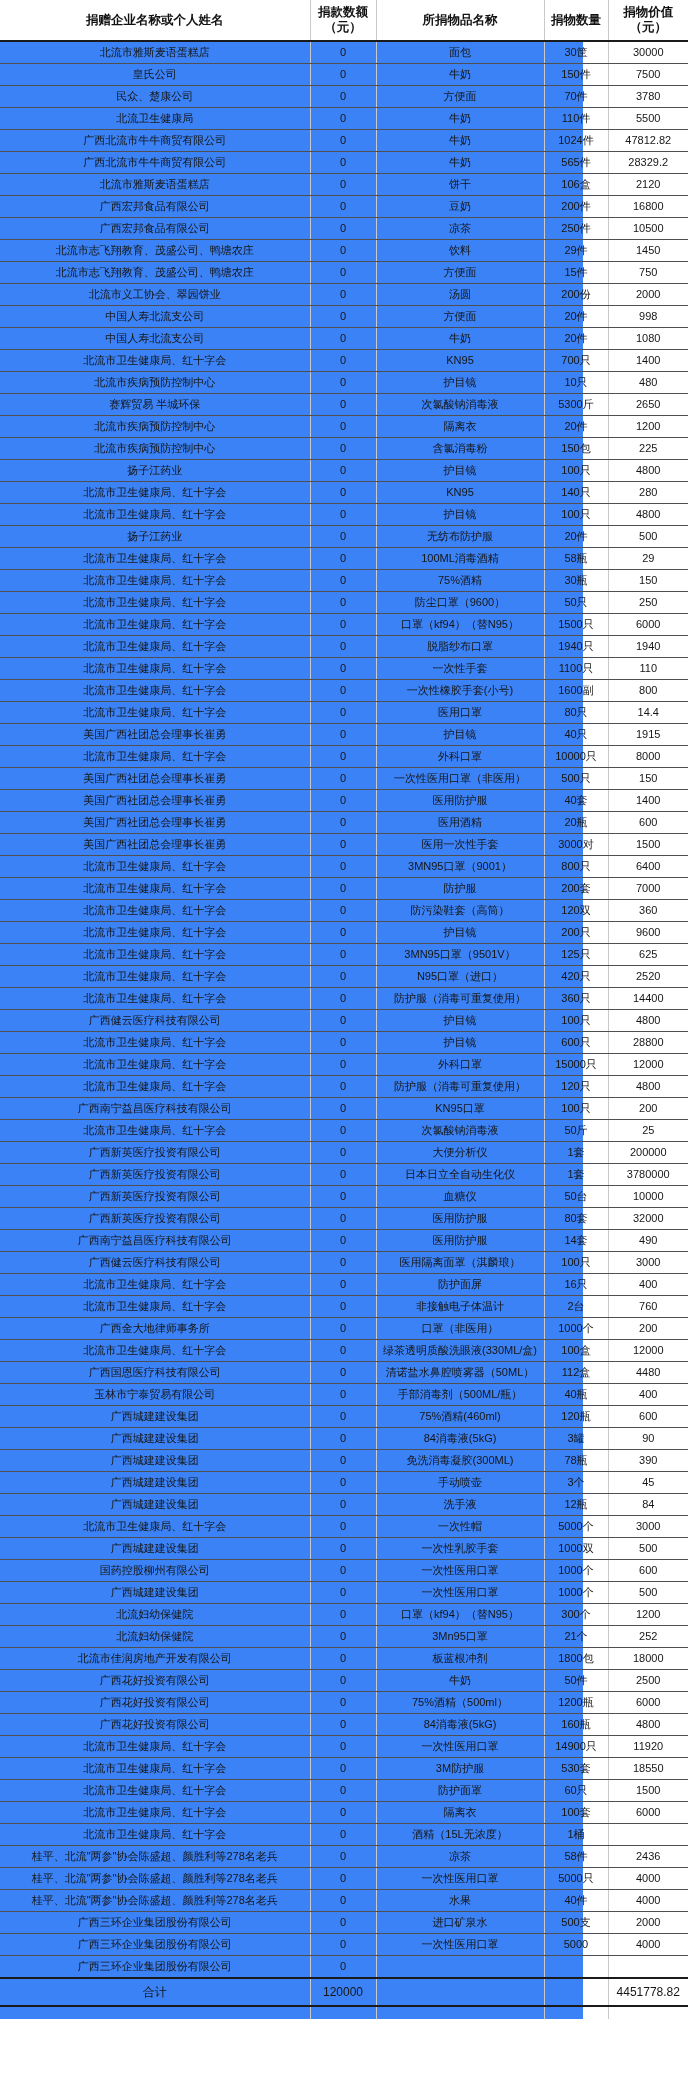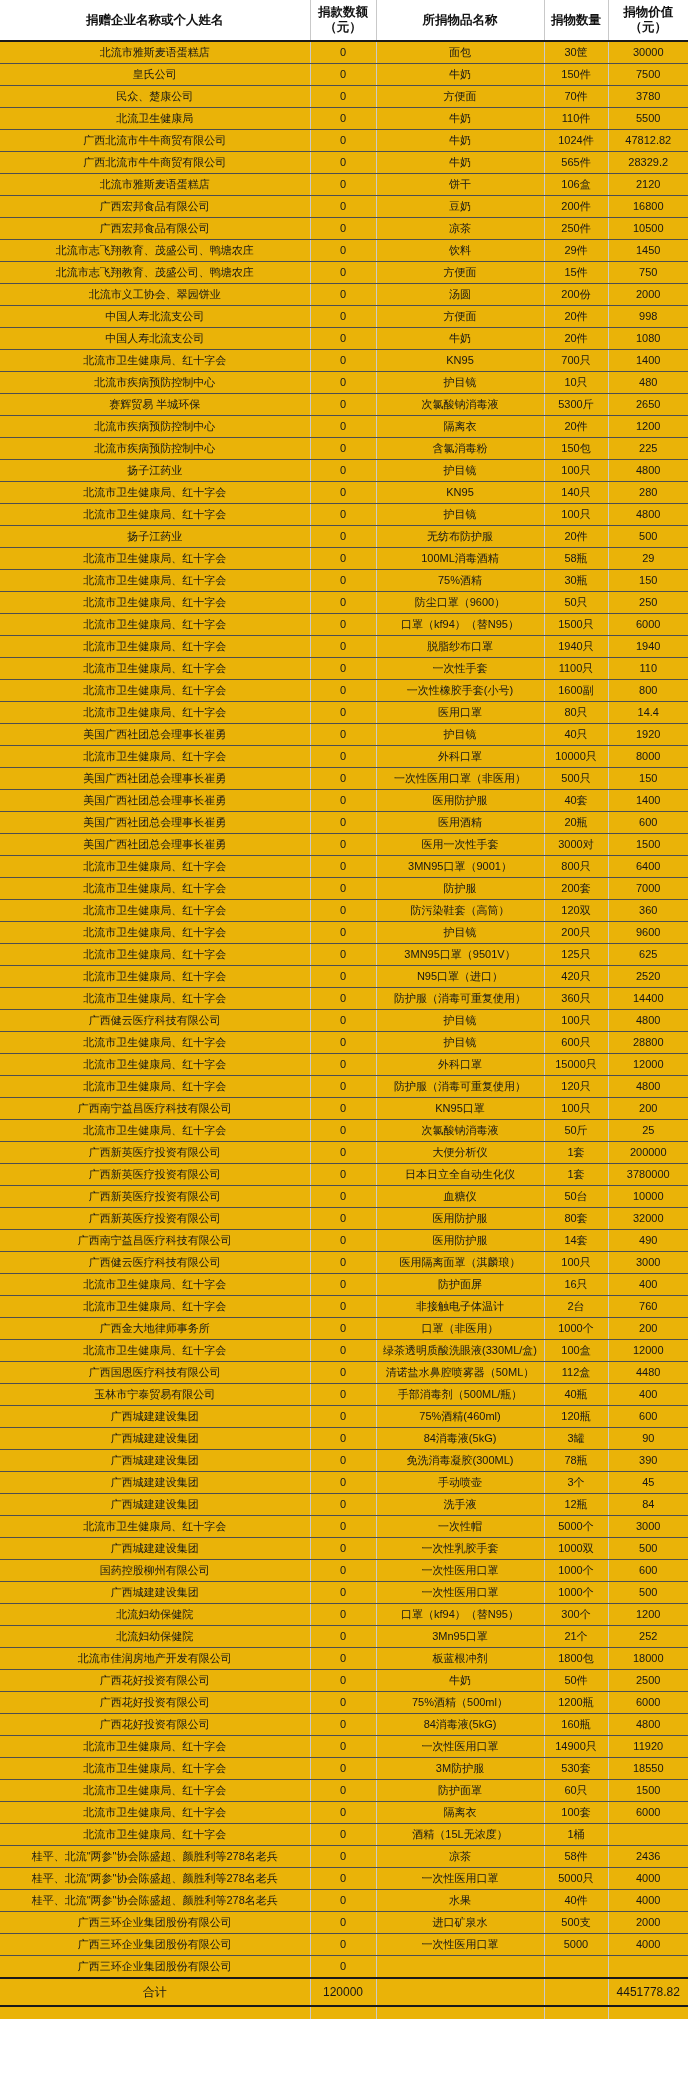--- a/index.html
+++ b/index.html
@@ -2,22 +2,22 @@
 <html><head>
 <meta charset="utf-8">
 <style>
   html, body {
     margin: 0;
     padding: 0;
     background: #ffffff;
     font-family: "Liberation Sans", "DejaVu Sans", sans-serif;
   }
   .sheet {
-    width: 688px;
-    background: #eab308;
+    width: 583px;
+    background: #3b82f6;
   }
   table.donations {
     width: 688px;
     border-collapse: collapse;
     table-layout: fixed;
   }
   table.donations th {
     font-size: 12.5px;
     font-weight: bold;
     color: #111;
@@ -296,21 +296,21 @@
           <td>0</td>
           <td>医用口罩</td>
           <td>80只</td>
           <td>14.4</td>
         </tr>
         <tr>
           <td>美国广西社团总会理事长崔勇</td>
           <td>0</td>
           <td>护目镜</td>
           <td>40只</td>
-          <td>1920</td>
+          <td>1915</td>
         </tr>
         <tr>
           <td>北流市卫生健康局、红十字会</td>
           <td>0</td>
           <td>外科口罩</td>
           <td>10000只</td>
           <td>8000</td>
         </tr>
         <tr>
           <td>美国广西社团总会理事长崔勇</td>

